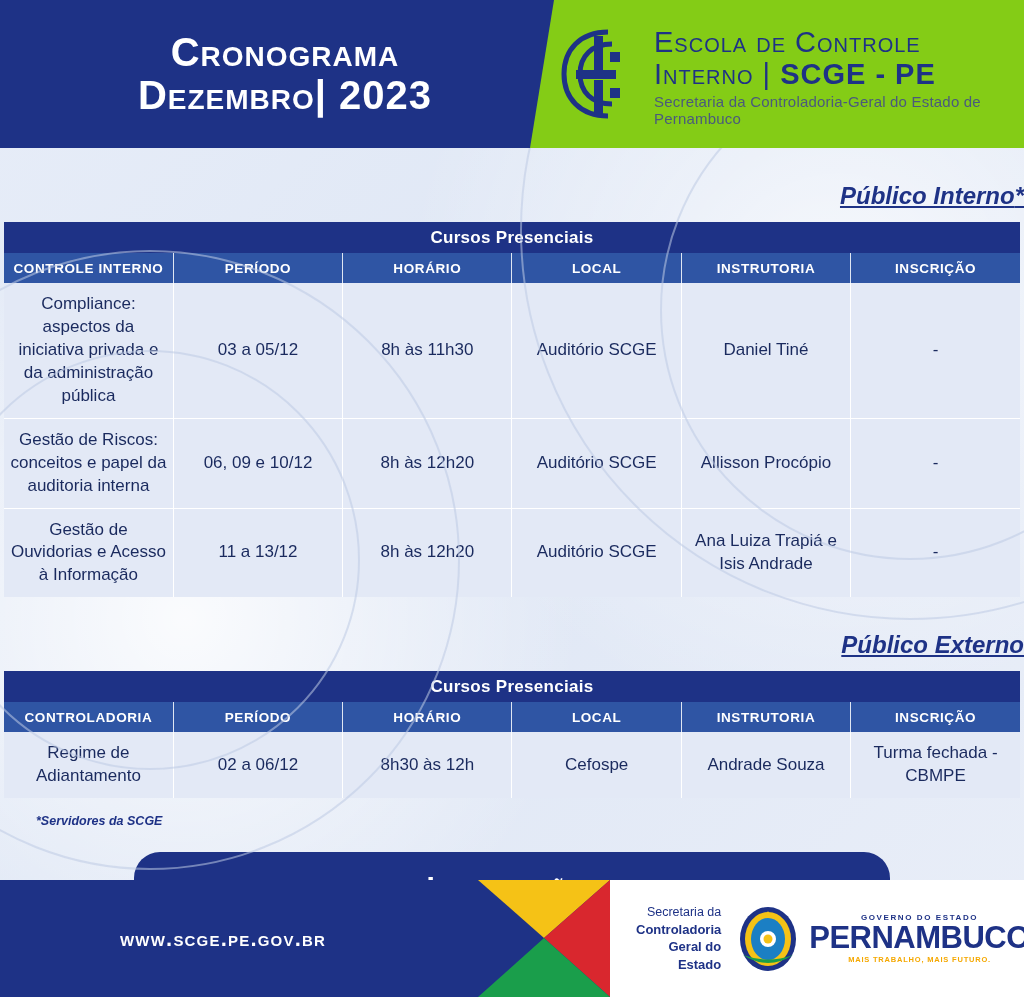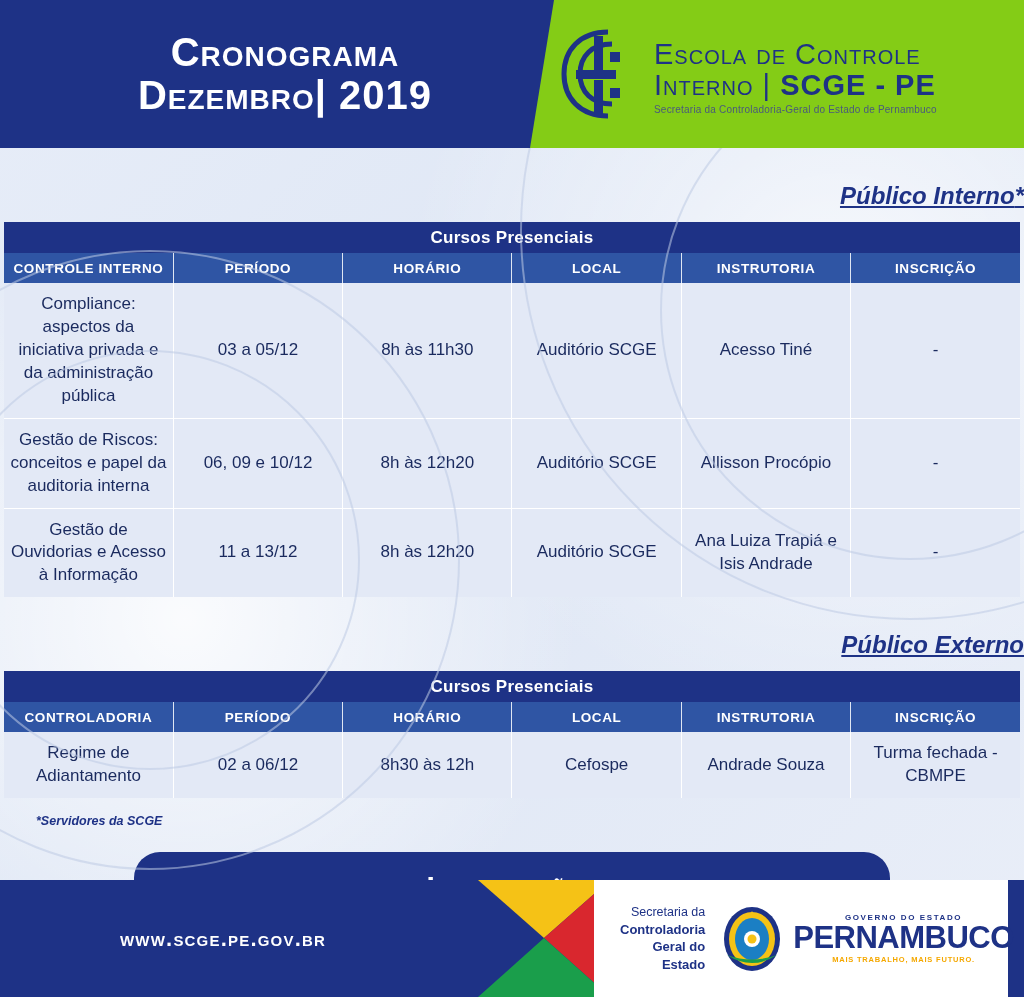--- a/index.html
+++ b/index.html
@@ -81,21 +81,21 @@
     color: #1e3286;
     font-size: 29px;
     font-weight: normal;
     font-variant: small-caps;
     letter-spacing: 1px;
     line-height: 1.08;
   }
   .logo-l2 .scge { font-weight: bold; }
   .logo-sub {
     color: #4a5a7d;
-    font-size: 10px;
+    font-size: 15px;
     margin-top: 3px;
     letter-spacing: 0.2px;
   }
 
   
   .section-title {
     text-align: right;
     color: #1e3286;
     font-size: 24px;
     font-style: italic;
@@ -205,21 +205,21 @@
     width: 132px; height: 117px;
   }
   .flag div { position: absolute; width: 0; height: 0; }
   .flag .t-top    { border-left: 66px solid transparent; border-right: 66px solid transparent; border-top: 58px solid #f5c216; }
   .flag .t-right  { left: 66px; border-top: 58px solid transparent; border-bottom: 59px solid transparent; border-right: 66px solid #d9272e; top: 0;}
   .flag .t-bottom { top: 58px; border-left: 66px solid transparent; border-right: 66px solid transparent; border-bottom: 59px solid #1a9e4b; }
   .flag .t-left   { border-top: 58px solid transparent; border-bottom: 59px solid transparent; border-left: 66px solid #1e3286; top: 0; }
 
   .footer-right {
     position: absolute;
-    left: 594px; top: 0;
+    left: 610px; top: 0;
     width: 414px; height: 117px;
     background: #ffffff;
     display: flex;
     align-items: center;
     padding-left: 26px;
   }
   .sec-block {
     color: #1e3286;
     font-size: 12.5px;
     line-height: 1.35;
@@ -259,21 +259,21 @@
 
 <div class="page">
   <div class="bg-arc arc1"></div>
   <div class="bg-arc arc2"></div>
   <div class="bg-arc arc3"></div>
   <div class="bg-arc arc4"></div>
 
   <div class="header">
     <div class="header-left">
       <div class="title-line1">Cronograma</div>
-      <div class="title-line2">Dezembro| 2019</div>
+      <div class="title-line2">Dezembro| 2023</div>
     </div>
     <div class="header-right">
       <div class="logo-mark">
         <svg viewBox="0 0 96 104" width="96" height="104">
           <g fill="none" stroke="#1e3286" stroke-width="5">
             <path d="M58 10 C30 10 14 28 14 52 C14 76 30 94 58 94"></path>
             <path d="M62 22 C42 22 30 34 30 52 C30 70 42 82 62 82"></path>
           </g>
           <rect x="26" y="48" width="40" height="9" fill="#1e3286"></rect>
           <rect x="44" y="14" width="9" height="34" fill="#1e3286"></rect>
@@ -309,21 +309,21 @@
           <th style="width:175px">INSTRUTORIA</th>
           <th>INSCRIÇÃO</th>
         </tr>
       </thead>
       <tbody>
         <tr>
           <td>Compliance: aspectos da iniciativa privada e da administração pública</td>
           <td>03 a 05/12</td>
           <td>8h às 11h30</td>
           <td>Auditório SCGE</td>
-          <td>Acesso Tiné</td>
+          <td>Daniel Tiné</td>
           <td>-</td>
         </tr>
         <tr>
           <td>Gestão de Riscos: conceitos e papel da auditoria interna</td>
           <td>06, 09 e 10/12</td>
           <td>8h às 12h20</td>
           <td>Auditório SCGE</td>
           <td>Allisson Procópio</td>
           <td>-</td>
         </tr>

